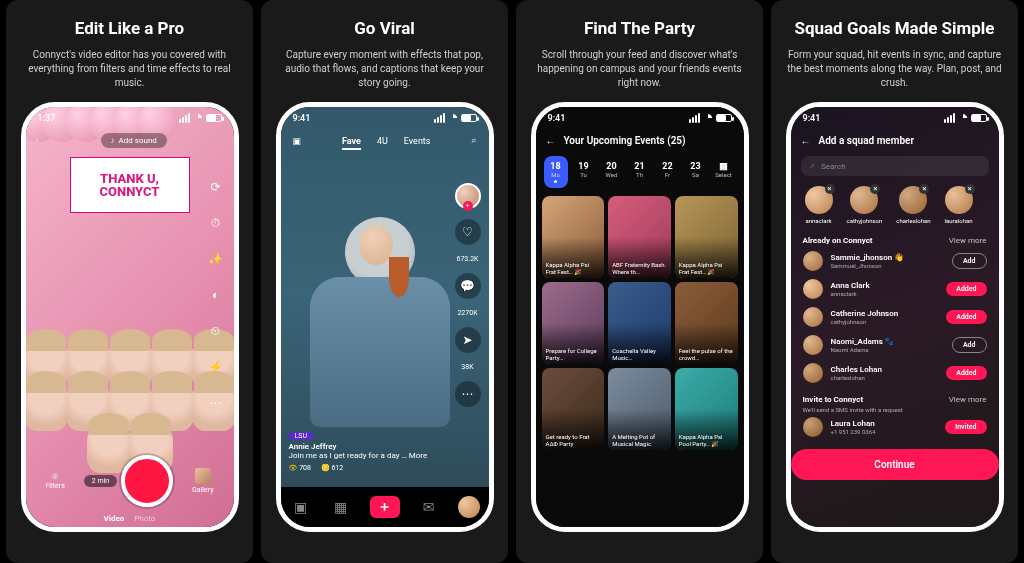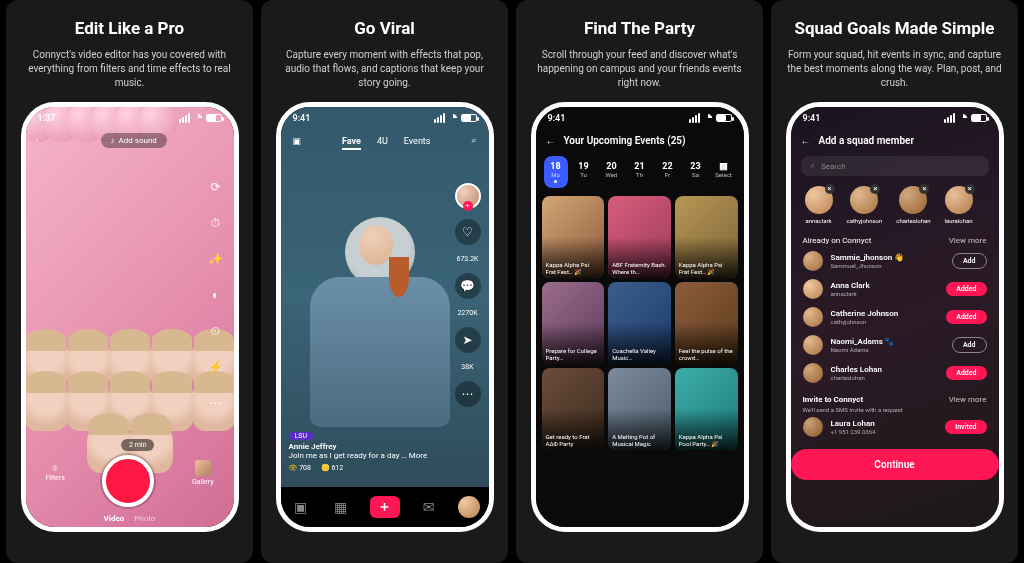--- a/index.html
+++ b/index.html
@@ -142,20 +142,23 @@
               <span class="wifi"></span>
               <span class="batt">
                 <i></i>
               </span>
             </span>
       </div>
       <div class="topbar">
         <span>‹</span>
         <span class="sound">♪ <span>Add sound</span></span>
       </div>
+      <div class="sign">
+        <div><span>THANK U,</span><br><span>CONNYCT</span></div>
+      </div>
       <div class="side-icons">
         <div class="si">⟳</div>
         <div class="si">⏱</div>
         <div class="si">✨</div>
         <div class="si">◐</div>
         <div class="si">⏲</div>
         <div class="si">⚡</div>
         <div class="si">⋯</div>
       </div>
       <div class="crowd">
@@ -170,21 +173,21 @@
         <div class="face"></div>
             <div class="face"></div>
             <div class="face"></div>
             <div class="face"></div>
       </div>
       <div class="record-row">
         <div class="mini">
               <span>◎</span>
               <span>Filters</span>
             </div>
-        <div style="display:flex;flex-direction:column;align-items:flex-end;gap:4px">
+        <div style="display:flex;flex-direction:row;align-items:center;gap:4px">
           <span class="pill">2 min</span>
           <div class="record"></div>
         </div>
         <div class="mini">
               <span style="width:16px;height:16px;background:linear-gradient(135deg,#f0c0a0,#b08060);border-radius:3px;display:block"></span>
               <span>Gallery</span>
             </div>
       </div>
       <div class="tabs">
         <span style="font-weight:700">Video</span>
@@ -387,21 +390,21 @@
         <div class="avc">
               <div class="av av3"></div>
               <span>charleslohan</span>
             </div>
         <div class="avc">
               <div class="av av4"></div>
               <span>lauralohan</span>
             </div>
       </div>
       <div class="sec">
-            <span style="font-weight:400">Already on Connyct</span>
+            <span style="font-weight:700">Already on Connyct</span>
             <span class="vm">View more</span>
           </div>
 
       <div class="row">
             <div class="rav av5"></div>
             <div class="info">
               <div class="nm">Sammie_jhonson 👋</div>
               <div class="hn">Sammuel_Jhonson</div>
             </div>
             <div class="btn add">Add</div>

